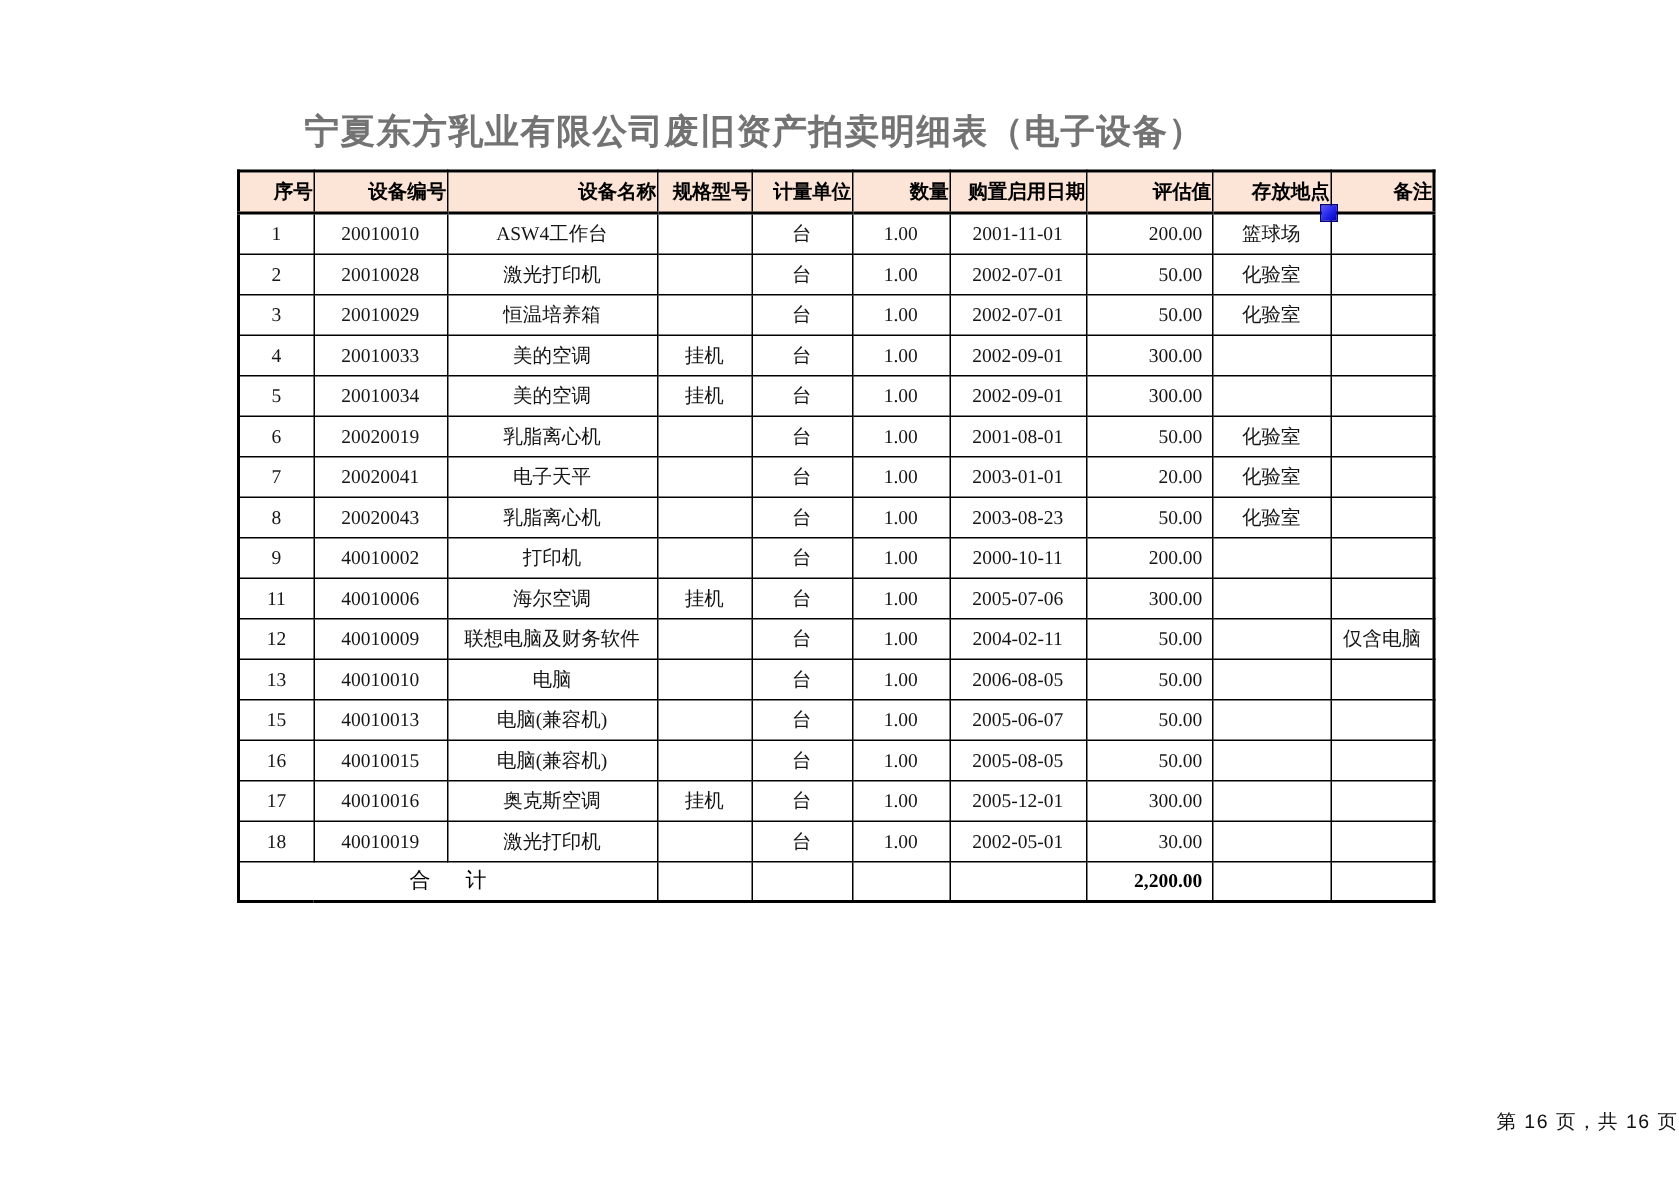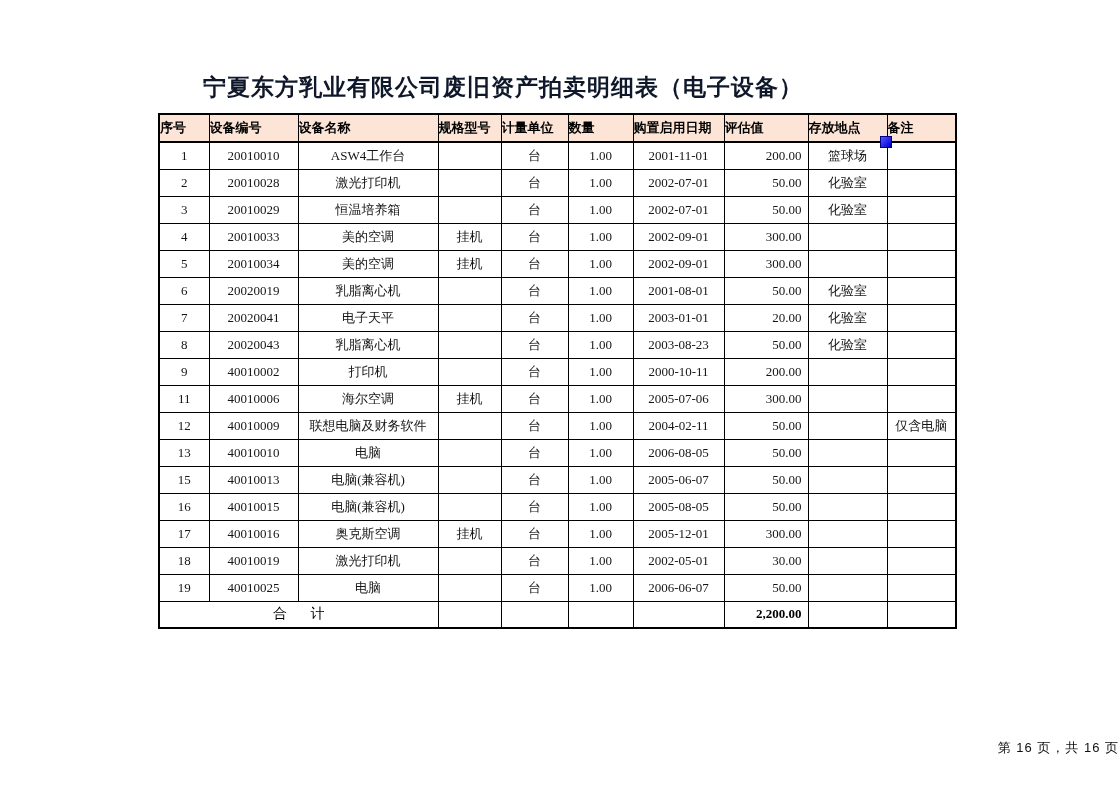--- a/index.html
+++ b/index.html
@@ -4,38 +4,38 @@
 <style>
   * { margin: 0; padding: 0; box-sizing: border-box; }
   html, body { background: #ffffff; }
   body {
     width: 1119px; height: 789px; position: relative; overflow: hidden;
     font-family: "Liberation Sans", sans-serif; color: #000;
   }
   .page-title {
     position: absolute; top: 72px; left: 0; width: 1006px;
     text-align: center; font-size: 23px; font-weight: bold;
-    letter-spacing: 1px; color: #0f172a;
+    letter-spacing: 1px; color: #737373;
     font-family: "Liberation Sans", sans-serif;
   }
   table.asset-table {
     position: absolute; left: 158px; top: 113px; width: 797px;
     border-collapse: collapse; table-layout: fixed;
     border: 2px solid var(--border, #000);
   }
   .asset-table th, .asset-table td {
     border: 1px solid var(--border, #000);
     overflow: hidden; white-space: nowrap;
   }
   .asset-table th {
     background: var(--header-bg, #FCE4D6);
     height: 28px; font-size: 13px; font-weight: bold;
     border-bottom: 2px solid var(--border, #000);
     font-family: Liberation Sans, sans-serif;
-    text-align: left; vertical-align: middle;
+    text-align: right; vertical-align: middle;
   }
   .asset-table td {
     height: 27px; font-size: 13px; text-align: center; vertical-align: middle;
     font-family: "Liberation Serif", "DejaVu Serif", serif;
     color: #151515;
   }
   .asset-table td.c7 { text-align: right; padding-right: 6px; }
   .asset-table td.total-label {
     font-weight: normal; white-space: pre; font-size: 14px;
     font-family: "Liberation Sans", sans-serif; color: #000;
@@ -272,32 +272,20 @@
         <td class="c2">激光打印机</td>
         <td class="c3"></td>
         <td class="c4">台</td>
         <td class="c5">1.00</td>
         <td class="c6">2002-05-01</td>
         <td class="c7">30.00</td>
         <td class="c8"></td>
         <td class="c9"></td>
       </tr>
       <tr>
-        <td class="c0">19</td>
-        <td class="c1">40010025</td>
-        <td class="c2">电脑</td>
-        <td class="c3"></td>
-        <td class="c4">台</td>
-        <td class="c5">1.00</td>
-        <td class="c6">2006-06-07</td>
-        <td class="c7">50.00</td>
-        <td class="c8"></td>
-        <td class="c9"></td>
-      </tr>
-      <tr>
         <td colspan="3" class="total-label">合      计</td>
         <td class="c3"></td>
         <td class="c4"></td>
         <td class="c5"></td>
         <td class="c6"></td>
         <td class="c7 total-value">2,200.00</td>
         <td class="c8"></td>
         <td class="c9"></td>
       </tr>
     </tbody>

